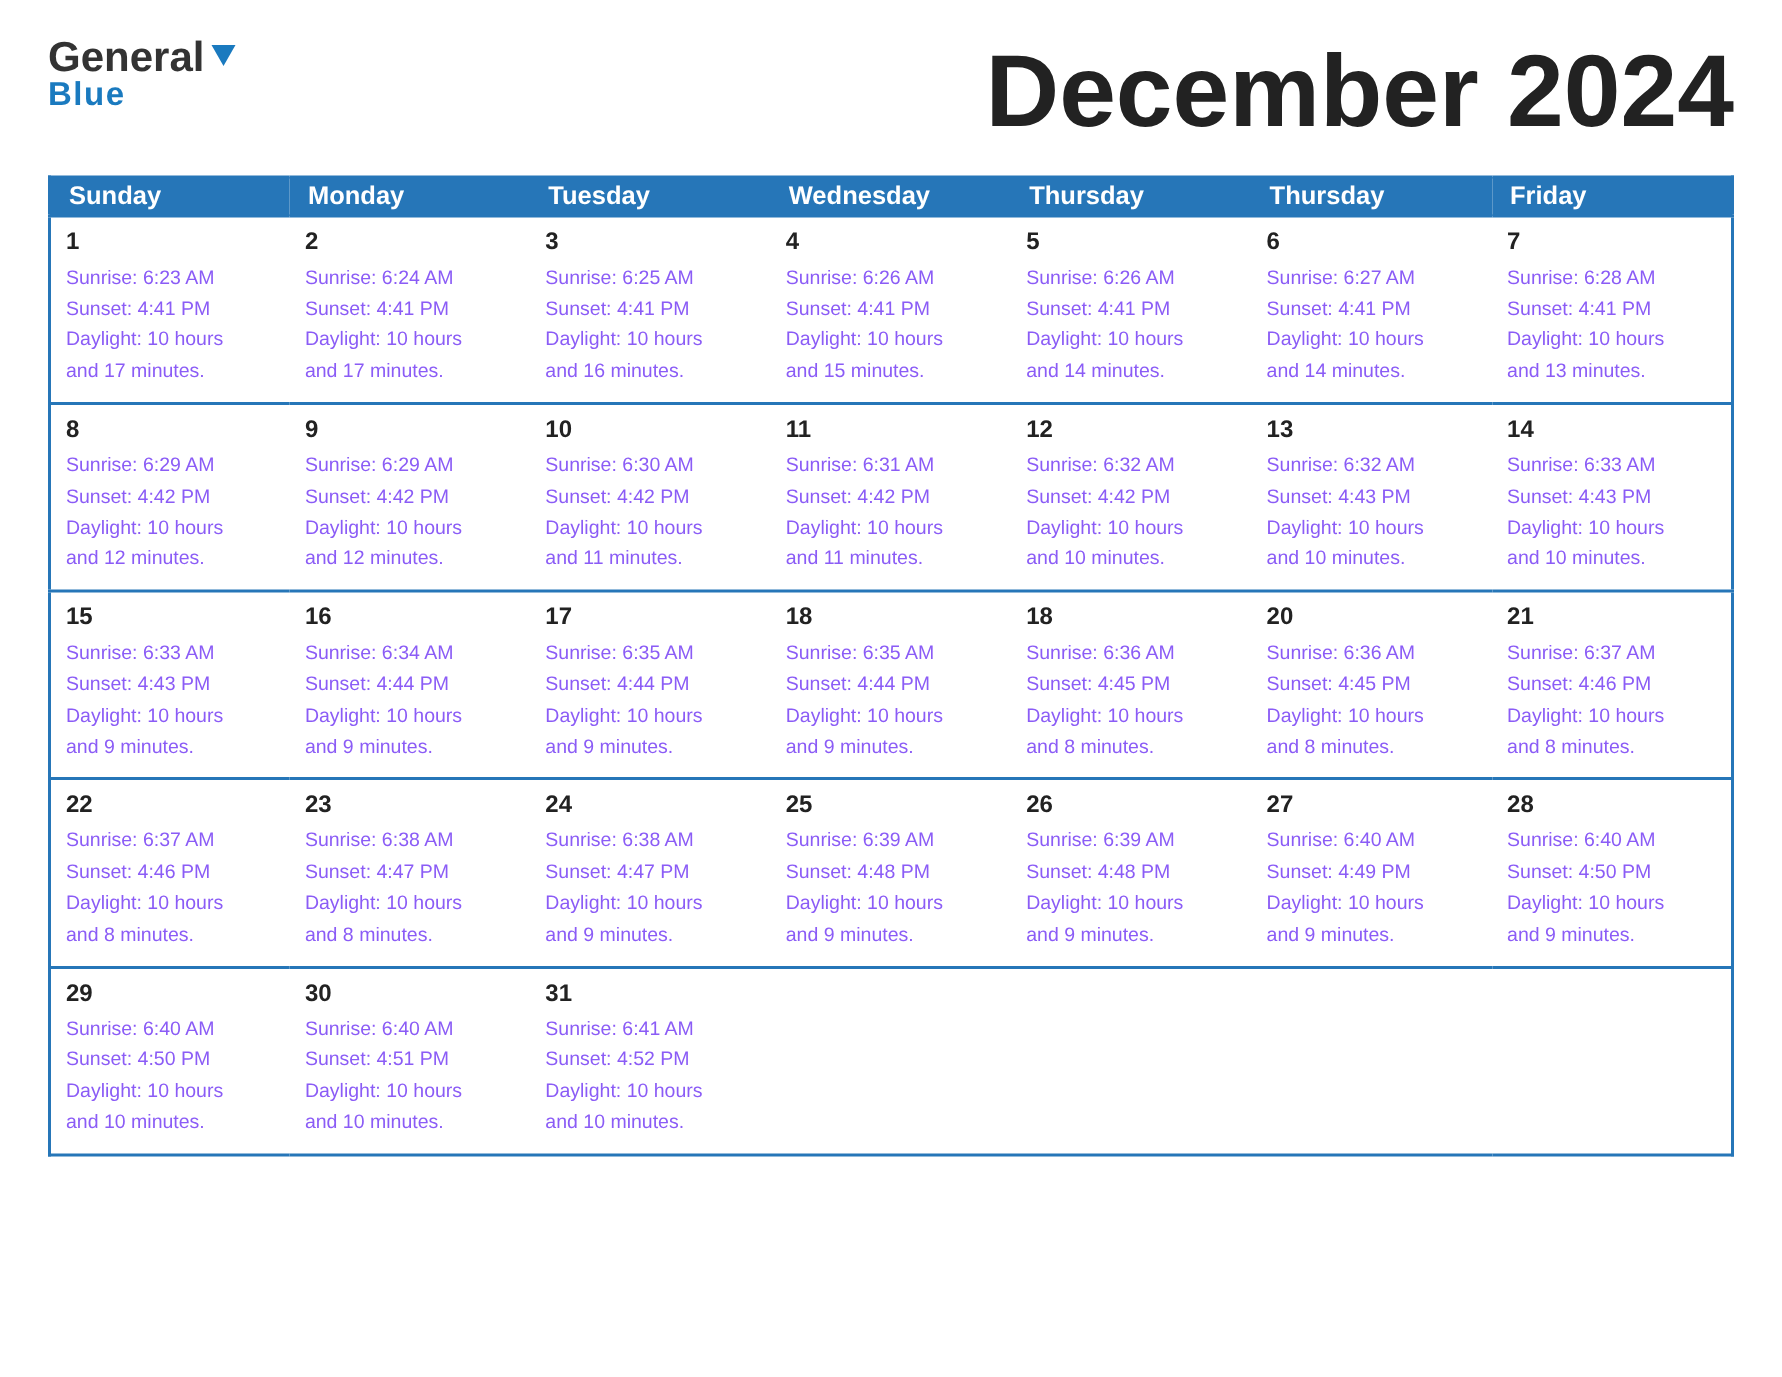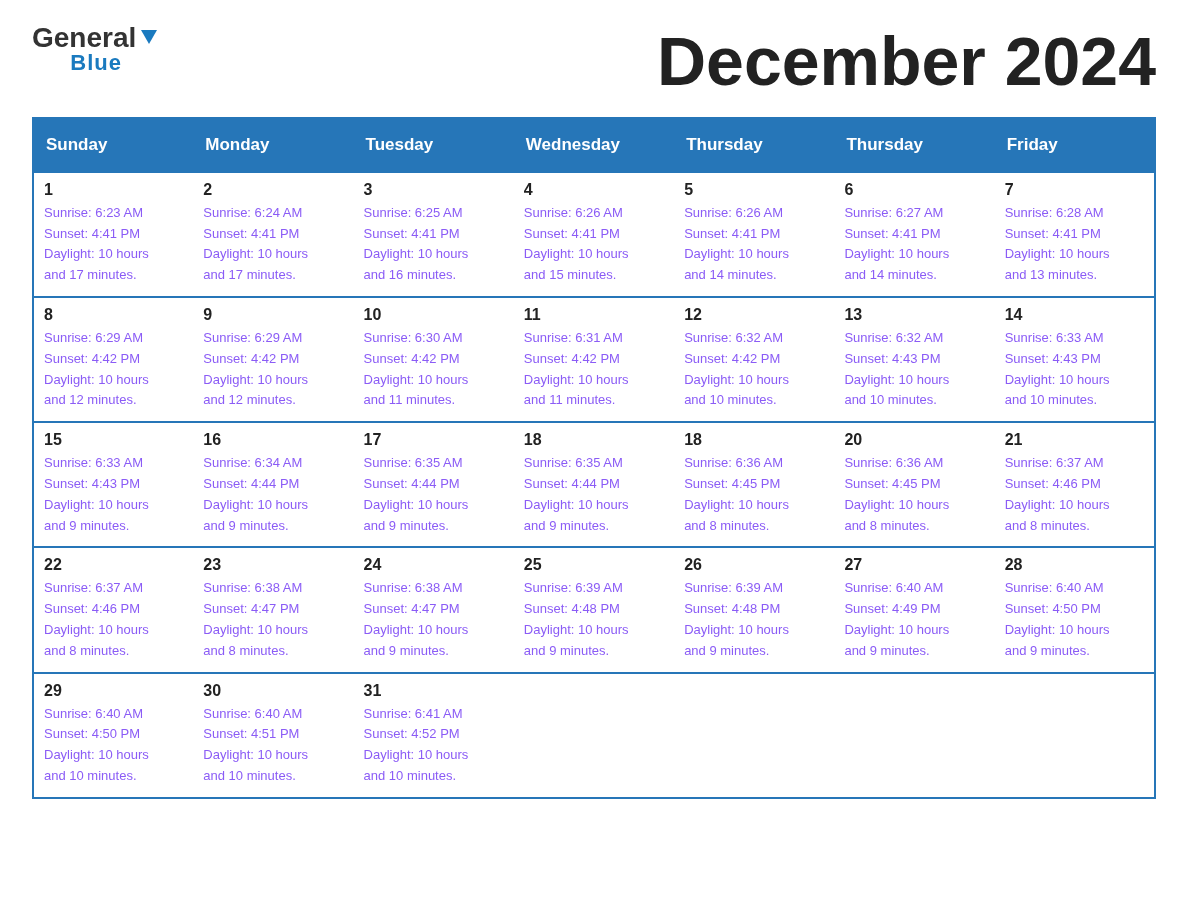--- a/index.html
+++ b/index.html
@@ -12,21 +12,21 @@
     }
     .header {
       display: flex;
       justify-content: space-between;
       align-items: flex-start;
       margin-bottom: 18px;
     }
     .logo {
       display: flex;
       flex-direction: column;
-      align-items: center;
+      align-items: flex-start;
     }
     .logo-text {
       font-size: 28px;
       font-weight: bold;
       color: #333;
       line-height: 1;
     }
     .logo-bottom {
       color: #1a7abf;
       font-size: 22px;
@@ -51,21 +51,21 @@
     .calendar-table {
       width: 100%;
       border-collapse: collapse;
       border: 2px solid #2676b8;
     }
     .calendar-table th {
       background: #2676b8;
       color: #fff;
       font-size: 17px;
       font-weight: bold;
-      padding: 16px 12px;
+      padding: 2px 12px;
       text-align: left;
       border: none;
     }
     .calendar-table td {
       vertical-align: top;
       padding: 8px 10px 10px 10px;
       font-size: 13px;
       color: #222;
       border: none;
       border-top: 2px solid #2676b8;

